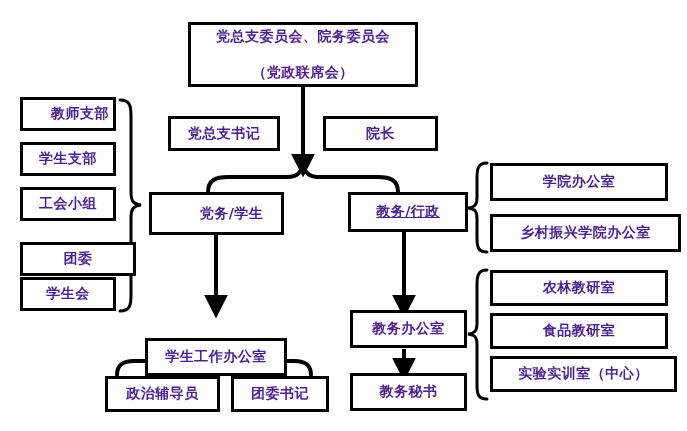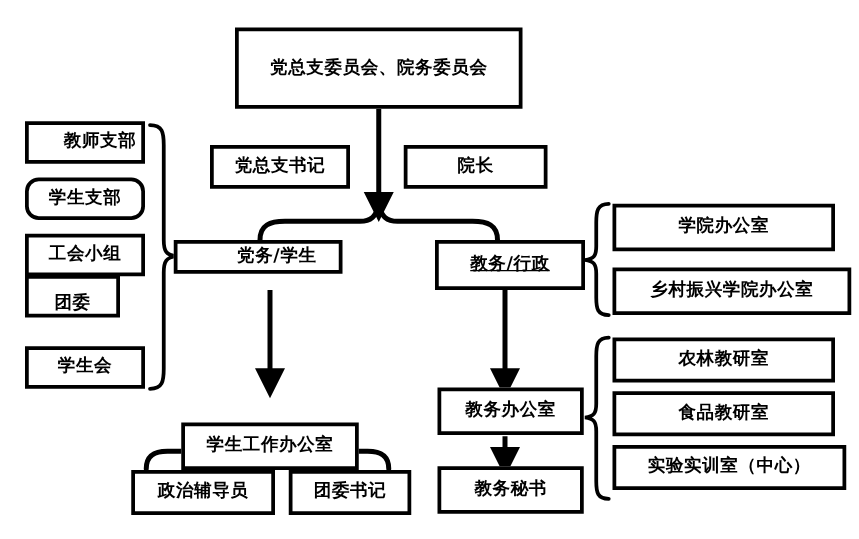--- a/index.html
+++ b/index.html
@@ -17,21 +17,21 @@
   }
   .node {
     position: absolute;
     box-sizing: border-box;
     border: 2px solid #000000;
     background: #ffffff;
     display: flex;
     align-items: center;
     justify-content: center;
     text-align: center;
-    color: #000000;
+    color: #4c1d95;
     font-weight: 700;
     font-size: 14px;
     line-height: 1.25;
     letter-spacing: 0.5px;
     z-index: 3;
     gap: 18px;
   }
   .node.thick { border-width: 3px; }
   .node.two-line { flex-direction: column; }
   .svg-layer {
@@ -76,46 +76,47 @@
 
     <path d="M 487 163 C 478 163 477 169 477 178 L 477 197 C 477 205 475 207 468 208
              C 475 209 477 211 477 219 L 477 238 C 477 247 478 252 487 252" fill="none" stroke="#000000" stroke-width="3" stroke-linecap="round"></path>
 
     <path d="M 487 270 C 478 270 477 276 477 285 L 477 323 C 477 331 475 333 468 334
              C 475 335 477 337 477 345 L 477 385 C 477 394 478 399 487 399" fill="none" stroke="#000000" stroke-width="3" stroke-linecap="round"></path>
   </svg>
 
   <div class="node two-line thick" style="left:188px; top:22px; width:230px; height:65px;">
     <span>党总支委员会、院务委员会</span>
+    <span>（党政联席会）</span>
   </div>
 
   <div class="node thick" style="left:168px; top:116px; width:112px; height:35px;">
     <span>党总支书记</span>
   </div>
   <div class="node thick" style="left:323px; top:116px; width:115px; height:35px;">
     <span>院长</span>
   </div>
 
   <div class="node thick" style="left:20px; top:97px; width:96px; height:34px;padding-left:24px;">
     <span>教师支部</span>
   </div>
-  <div class="node thick" style="left:20px; top:142px; width:96px; height:34px;border-radius:11px;">
+  <div class="node thick" style="left:20px; top:142px; width:96px; height:34px;">
     <span>学生支部</span>
   </div>
   <div class="node thick" style="left:20px; top:187px; width:96px; height:34px;">
     <span>工会小组</span>
   </div>
-  <div class="node thick" style="left:20px; top:220px; width:76px; height:34px;align-items:flex-end;">
+  <div class="node thick" style="left:20px; top:242px; width:116px; height:34px;">
     <span>团委</span>
   </div>
   <div class="node thick" style="left:20px; top:277px; width:96px; height:34px;">
     <span>学生会</span>
   </div>
 
-  <div class="node thick" style="left:139px; top:192px; width:135px; height:27px;padding-left:30px;">
+  <div class="node thick" style="left:149px; top:192px; width:135px; height:43px;padding-left:30px;">
     <span>党务/学生</span>
   </div>
   <div class="node thick" style="left:348px; top:192px; width:120px; height:40px;text-decoration:underline;">
     <span>教务/行政</span>
   </div>
 
   <div class="node thick" style="left:145px; top:310px; width:142px; height:38px;margin-top:28px;">
     <span>学生工作办公室</span>
   </div>
   <div class="node thick" style="left:105px; top:376px; width:115px; height:36px;">

